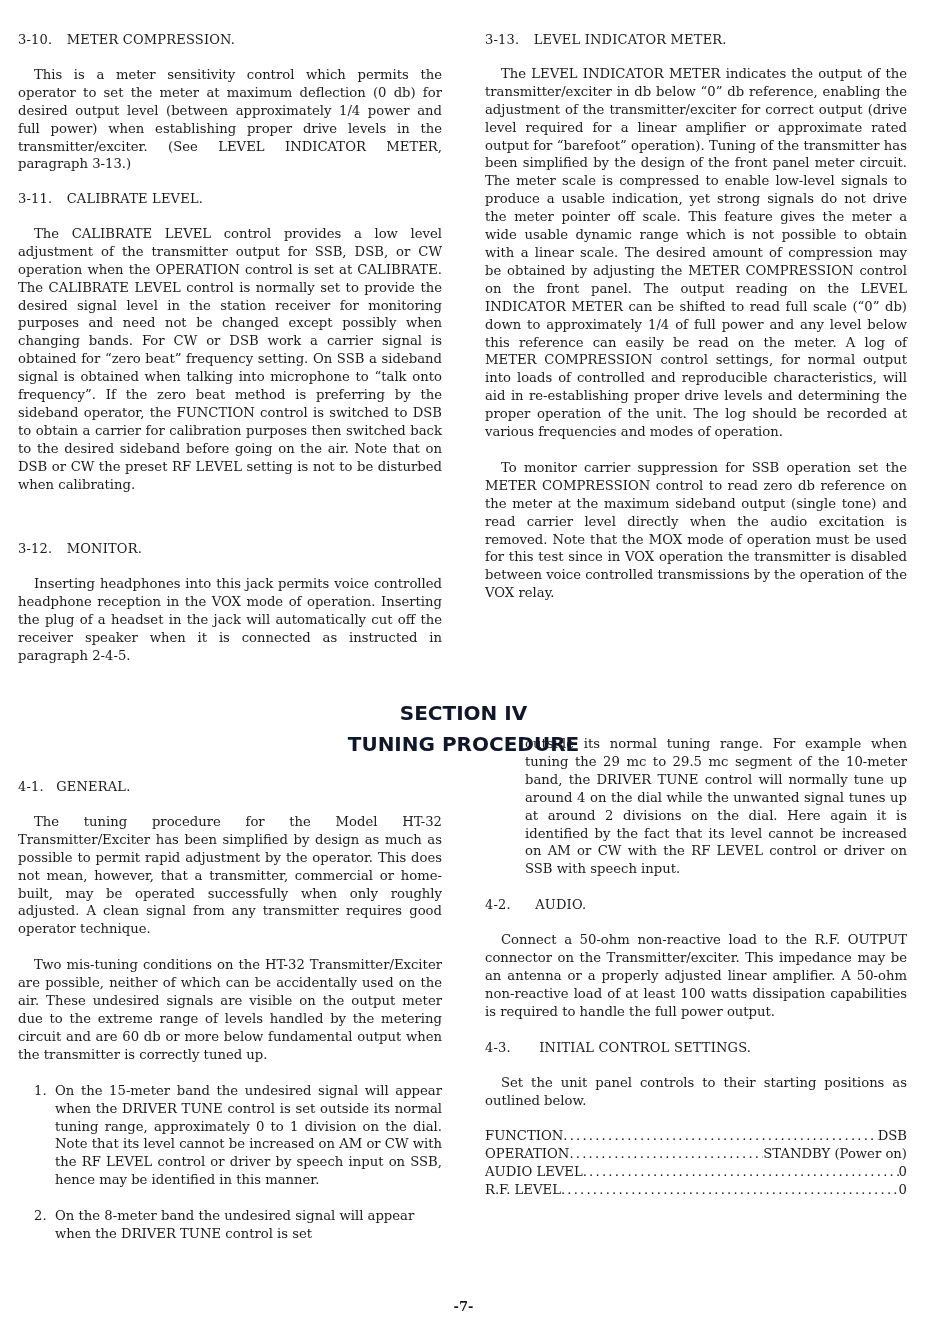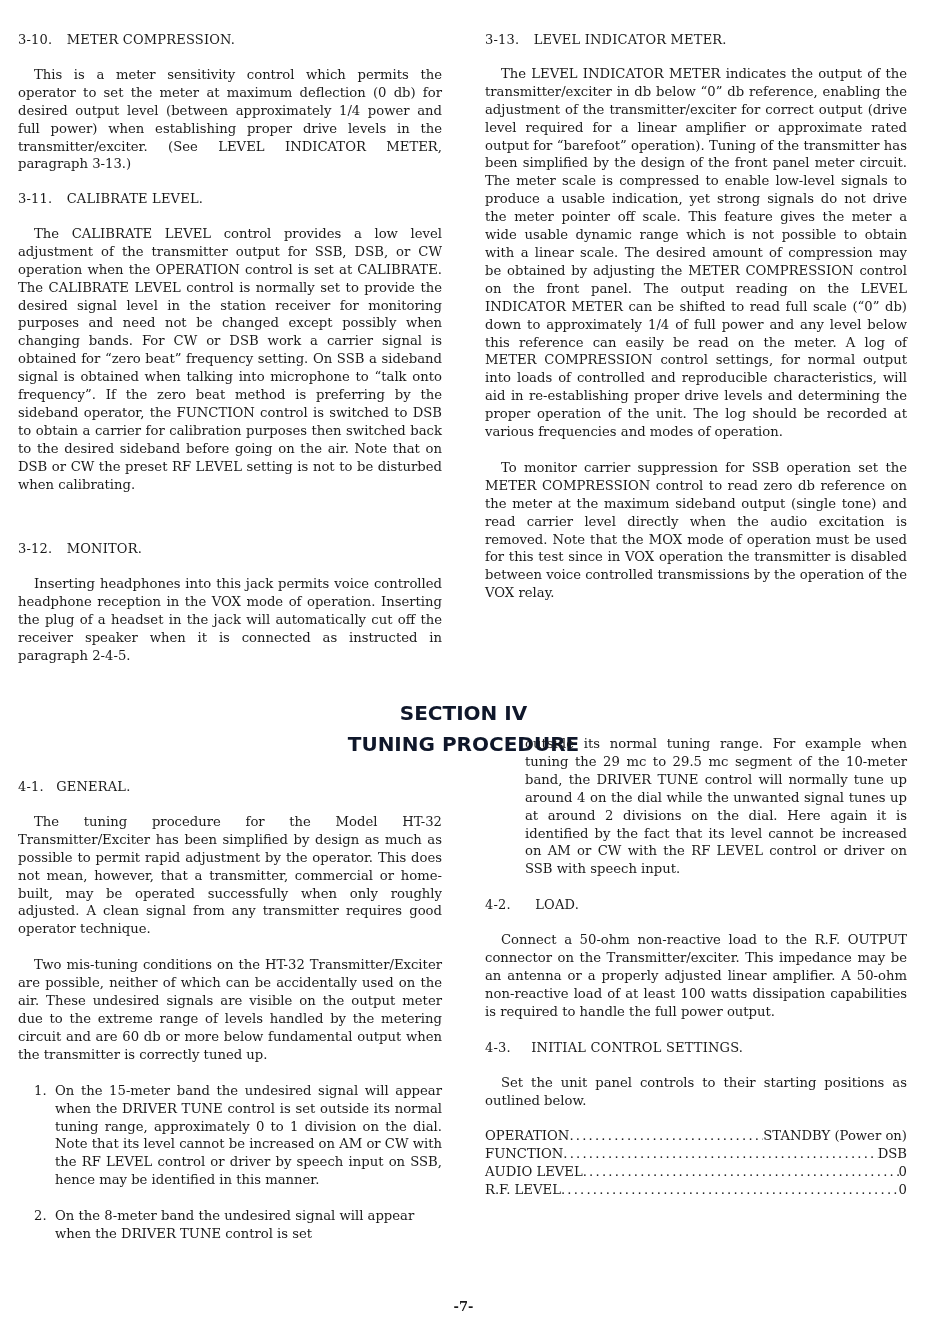--- a/index.html
+++ b/index.html
@@ -112,44 +112,44 @@
     </ul>
   </div>
 </div>
 
 <div class="col col-right" style="top:735px;">
   <p class="para" style="text-indent:0; padding-left:40px;">outside its normal tuning range. For example when tuning the 29 mc to 29.5 mc segment of the 10-meter band, the DRIVER TUNE control will normally tune up around 4 on the dial while the unwanted signal tunes up at around 2 divisions on the dial. Here again it is identified by the fact that its level cannot be increased on AM or CW with the RF LEVEL control or driver on SSB with speech input.</p>
   <div class="gap-p"></div>
   <div>
     <h3 class="heading">
       <span class="num" style="margin-right:20px;">4-2.</span>
-      <span>LOAD.</span>
+      <span>AUDIO.</span>
     </h3>
     <div class="gap-h"></div>
     <p class="para">Connect a 50-ohm non-reactive load to the R.F. OUTPUT connector on the Transmitter/exciter. This impedance may be an antenna or a properly adjusted linear amplifier. A 50-ohm non-reactive load of at least 100 watts dissipation capabilities is required to handle the full power output.</p>
   </div>
   <div class="gap-p"></div>
   <div>
     <h3 class="heading">
-      <span class="num" style="margin-right:16px;">4-3.</span>
+      <span class="num" style="margin-right:24px;">4-3.</span>
       <span>INITIAL CONTROL SETTINGS.</span>
     </h3>
     <div class="gap-h"></div>
     <p class="para">Set the unit panel controls to their starting positions as outlined below.</p>
     <div class="gap-p"></div>
     <div class="settings">
       <div class="setting-row">
+        <span class="lbl">FUNCTION</span>
+        <span class="dots"></span>
+        <span class="val">DSB</span>
+      </div>
+      <div class="setting-row">
         <span class="lbl">OPERATION</span>
         <span class="dots"></span>
         <span class="val">STANDBY (Power on)</span>
-      </div>
-      <div class="setting-row">
-        <span class="lbl">FUNCTION</span>
-        <span class="dots"></span>
-        <span class="val">DSB</span>
       </div>
       <div class="setting-row">
         <span class="lbl">AUDIO LEVEL</span>
         <span class="dots"></span>
         <span class="val">0</span>
       </div>
       <div class="setting-row">
         <span class="lbl">R.F. LEVEL</span>
         <span class="dots"></span>
         <span class="val">0</span>

